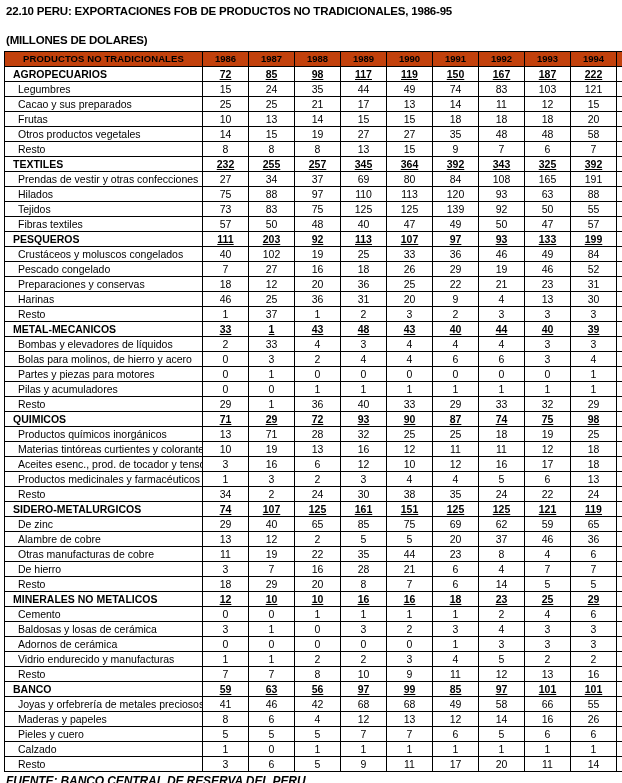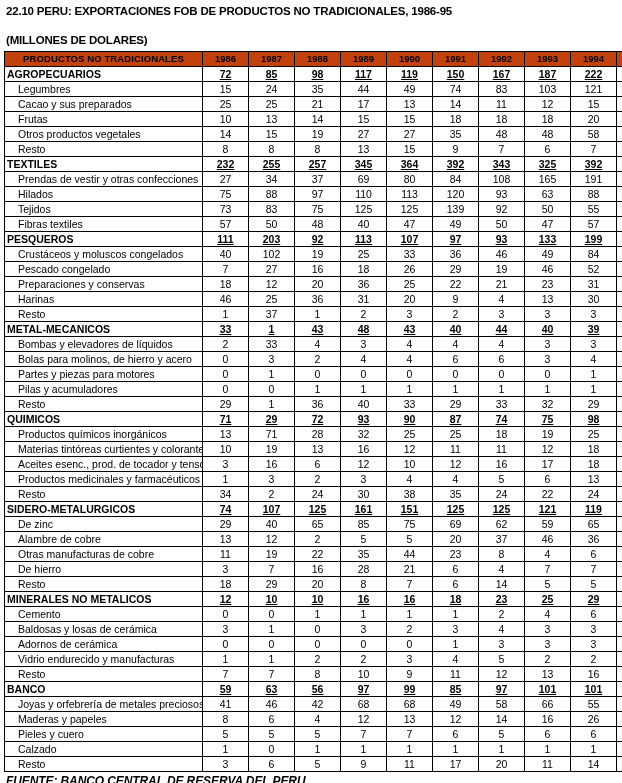--- a/index.html
+++ b/index.html
@@ -68,21 +68,21 @@
   td.num {
     text-align: center;
   }
   tr.group td {
     font-weight: bold;
   }
   tr.group td.num {
     text-decoration: underline;
   }
   tr.group td.label {
-    padding-left: 2px;
+    padding-left: 8px;
     margin-left: 17px;
   }
   tr.item td.label {
     padding-left: 13px;
   }
   .source {
     font-size: 12px;
     font-style: italic;
     font-weight: bold;
     margin-top: 2px;

